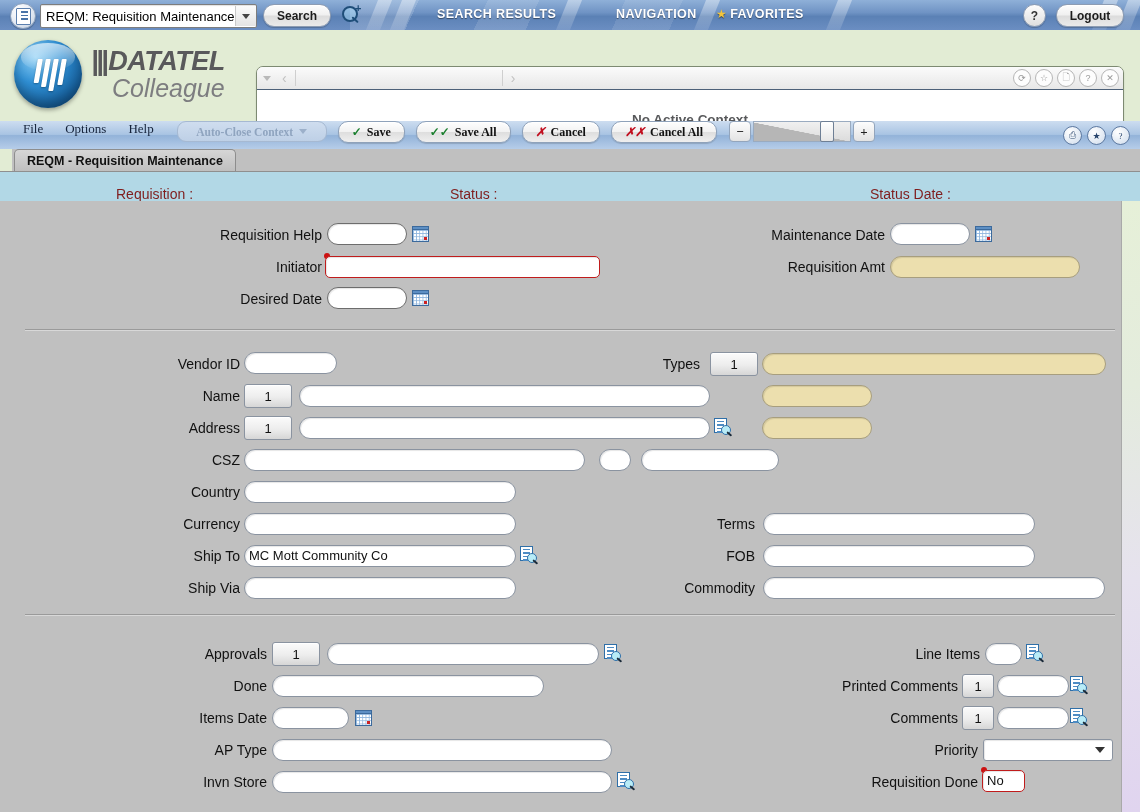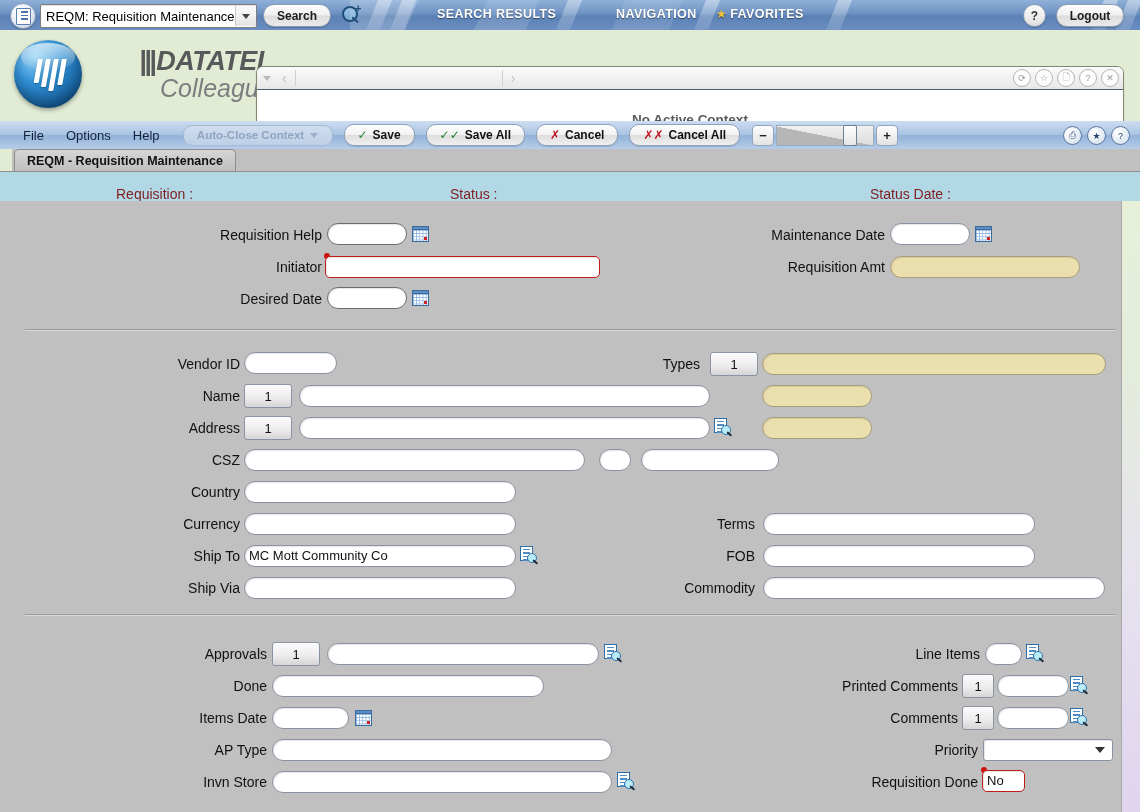--- a/index.html
+++ b/index.html
@@ -84,21 +84,21 @@
     position:absolute;top:7px;height:16px;color:#fff;font-size:12.5px;font-weight:bold;
     letter-spacing:.4px;text-shadow:0 1px 1px rgba(0,0,0,.45);cursor:pointer;white-space:nowrap;
   }
   .star{color:#f3c53c;font-size:12px;margin-right:3px;text-shadow:0 1px 1px rgba(0,0,0,.5);}
 
   
   .headband{
     position:absolute;left:0;top:30px;width:1140px;height:91px;
     background:#e2ecd4;border-bottom:1px solid #9aa98b;
   }
-  .logo-wrap{position:absolute;left:14px;top:10px;display:flex;align-items:center;gap:48px;}
+  .logo-wrap{position:absolute;left:14px;top:10px;display:flex;align-items:center;}
   .logo-orb{
     width:68px;height:68px;border-radius:50%;
     background:radial-gradient(circle at 32% 25%,#8fd0f5 0%,#2f8fd4 38%,#17619e 72%,#0d3f6c 100%);
     box-shadow:0 2px 4px rgba(0,0,0,.35), inset 0 -6px 12px rgba(0,0,0,.25);
     position:relative;overflow:hidden;
   }
   .logo-orb .gloss{
     position:absolute;left:10%;top:5%;width:80%;height:40%;border-radius:50%;
     background:linear-gradient(to bottom,rgba(255,255,255,.65),rgba(255,255,255,0));
   }
@@ -130,21 +130,21 @@
   .ctxpanel .body{
     height:58px;display:flex;align-items:center;justify-content:center;
     font-size:13.5px;font-weight:bold;color:#58595b;
   }
 
   
   .menubar{
     position:absolute;left:0;top:121px;width:1140px;height:28px;
     background:linear-gradient(to bottom,#cdddf0 0%,#a9c4e3 48%,#93b3d9 52%,#b6cde9 100%);
     border-bottom:1px solid #7d96b5;
-    display:flex;align-items:center;
+    display:flex;align-items:flex-start;font-family:Liberation Serif, serif;
   }
   .menubar .mi{font-size:13px;color:#14223a;padding:0 11px;cursor:pointer;}
   .autoclose{
     margin-left:12px;width:148px;height:19px;border-radius:9px;
     background:linear-gradient(to bottom,#cfddef,#bed0e6);
     border:1px solid #a6b9d2;color:#8fa4bf;font-size:11.5px;font-weight:bold;
     display:flex;align-items:center;justify-content:center;cursor:default;
   }
   .autoclose .tri{margin-left:6px;width:0;height:0;border-left:4px solid transparent;border-right:4px solid transparent;border-top:5px solid #9cb0ca;}
   .tbtn{

